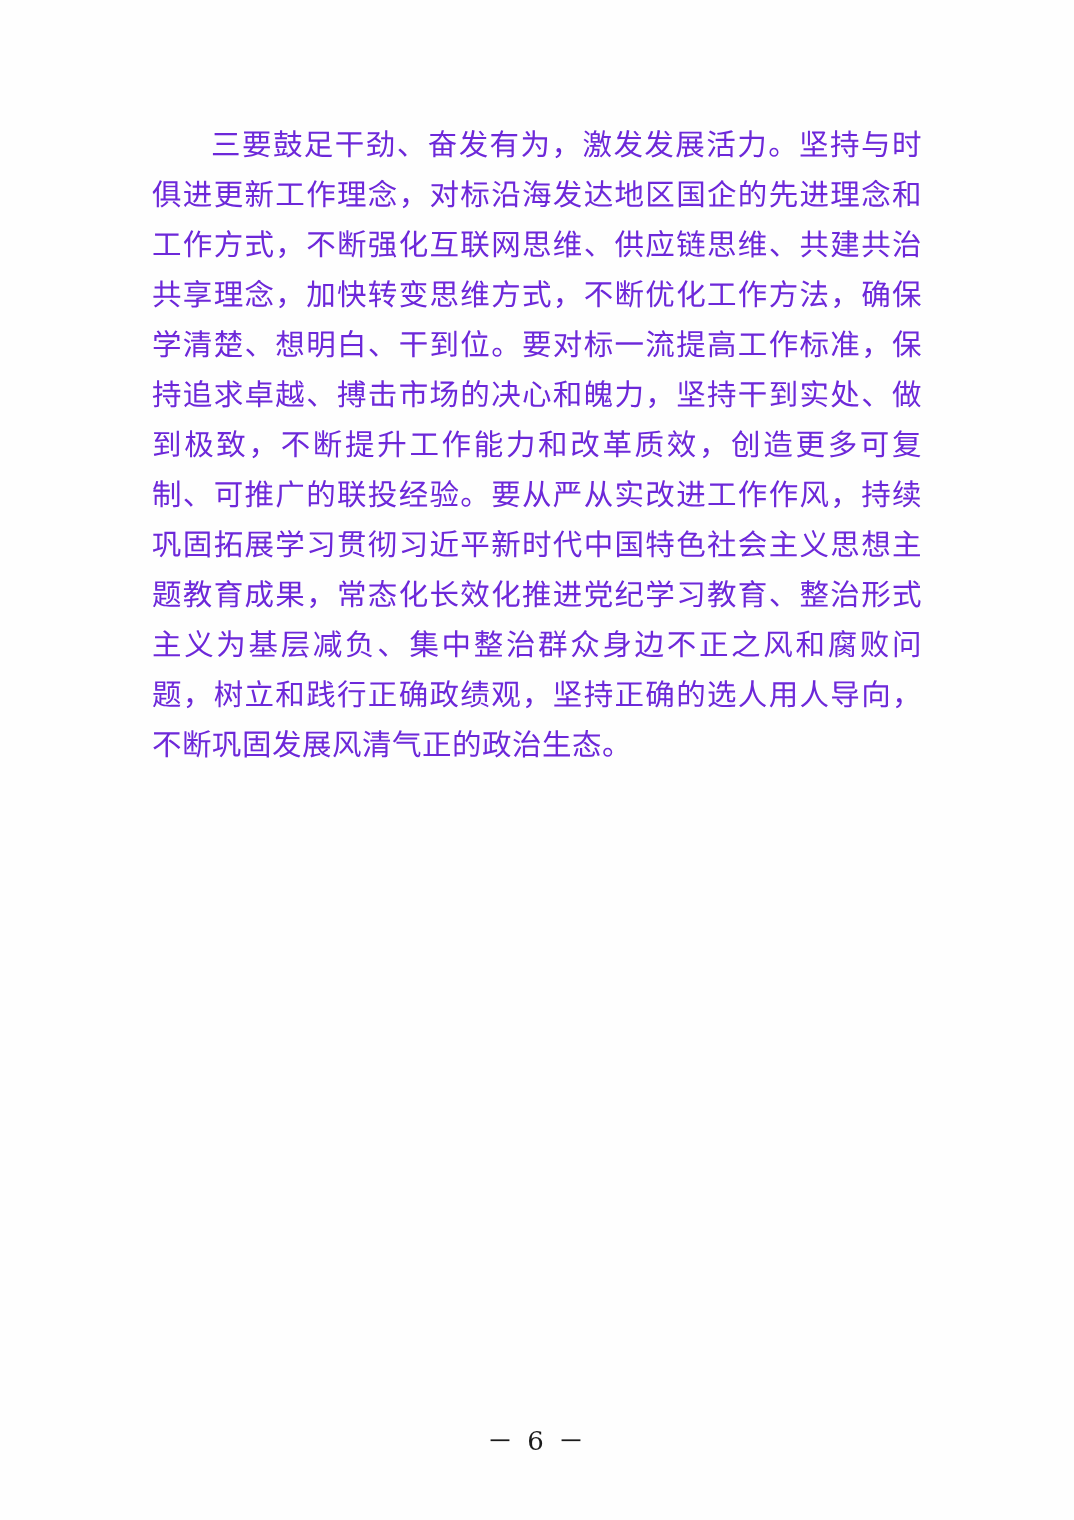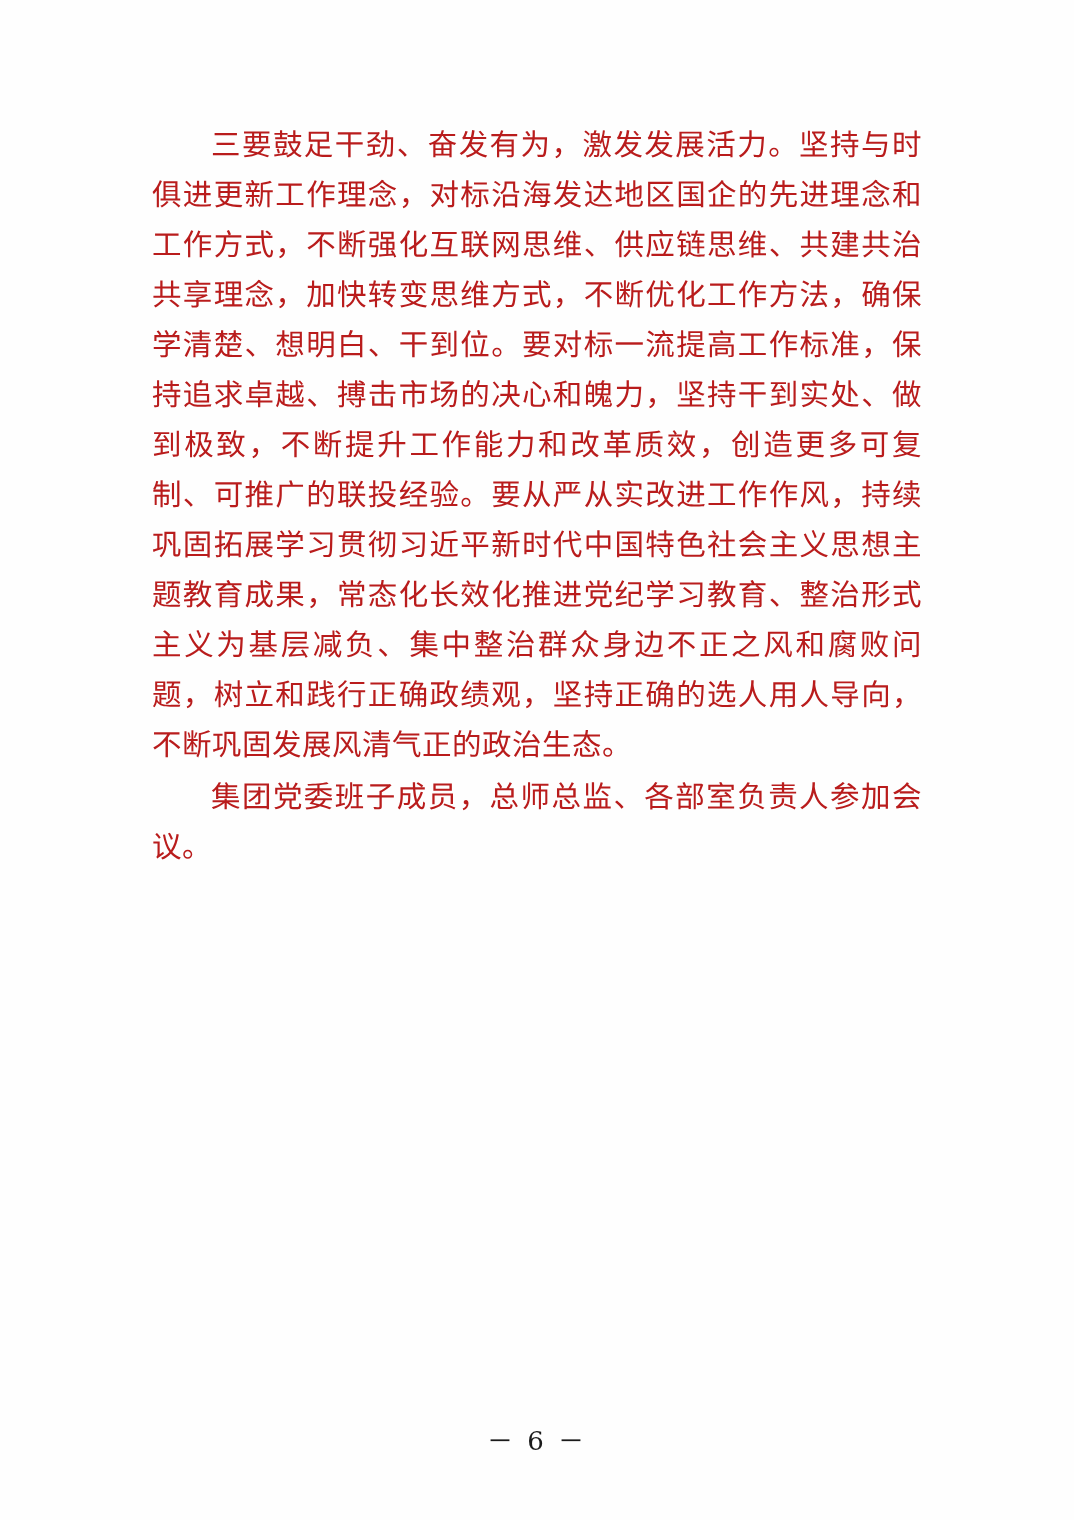--- a/index.html
+++ b/index.html
@@ -31,21 +31,21 @@
     width: 770px;
   }
   .para {
     font-size: 29.5px;
     line-height: 50px;
     text-align: justify;
     text-justify: inter-ideograph;
     text-indent: 2em;
     letter-spacing: 0.5px;
     margin: 0 0 0 0;
-    color: #b91c1c;
+    color: #6d28d9;
     font-family: "DejaVu Serif", "Liberation Serif", serif;
   }
   .para + .para {
     margin-top: 2px;
   }
   .footer {
     position: absolute;
     left: 0;
     top: 1420px;
     width: 1074px;
@@ -55,16 +55,15 @@
     color: #1a1a1a;
     font-family: "DejaVu Serif", "Liberation Serif", serif;
   }
 </style>
 </head>
 <body>
 
 <div class="page">
   <div class="content">
     <p class="para">三要鼓足干劲、奋发有为，激发发展活力。坚持与时俱进更新工作理念，对标沿海发达地区国企的先进理念和工作方式，不断强化互联网思维、供应链思维、共建共治共享理念，加快转变思维方式，不断优化工作方法，确保学清楚、想明白、干到位。要对标一流提高工作标准，保持追求卓越、搏击市场的决心和魄力，坚持干到实处、做到极致，不断提升工作能力和改革质效，创造更多可复制、可推广的联投经验。要从严从实改进工作作风，持续巩固拓展学习贯彻习近平新时代中国特色社会主义思想主题教育成果，常态化长效化推进党纪学习教育、整治形式主义为基层减负、集中整治群众身边不正之风和腐败问题，树立和践行正确政绩观，坚持正确的选人用人导向，不断巩固发展风清气正的政治生态。</p>
-    <p class="para">集团党委班子成员，总师总监、各部室负责人参加会议。</p>
   </div>
   <div class="footer">－ 6 －</div>
 </div>
 
 </body></html>

